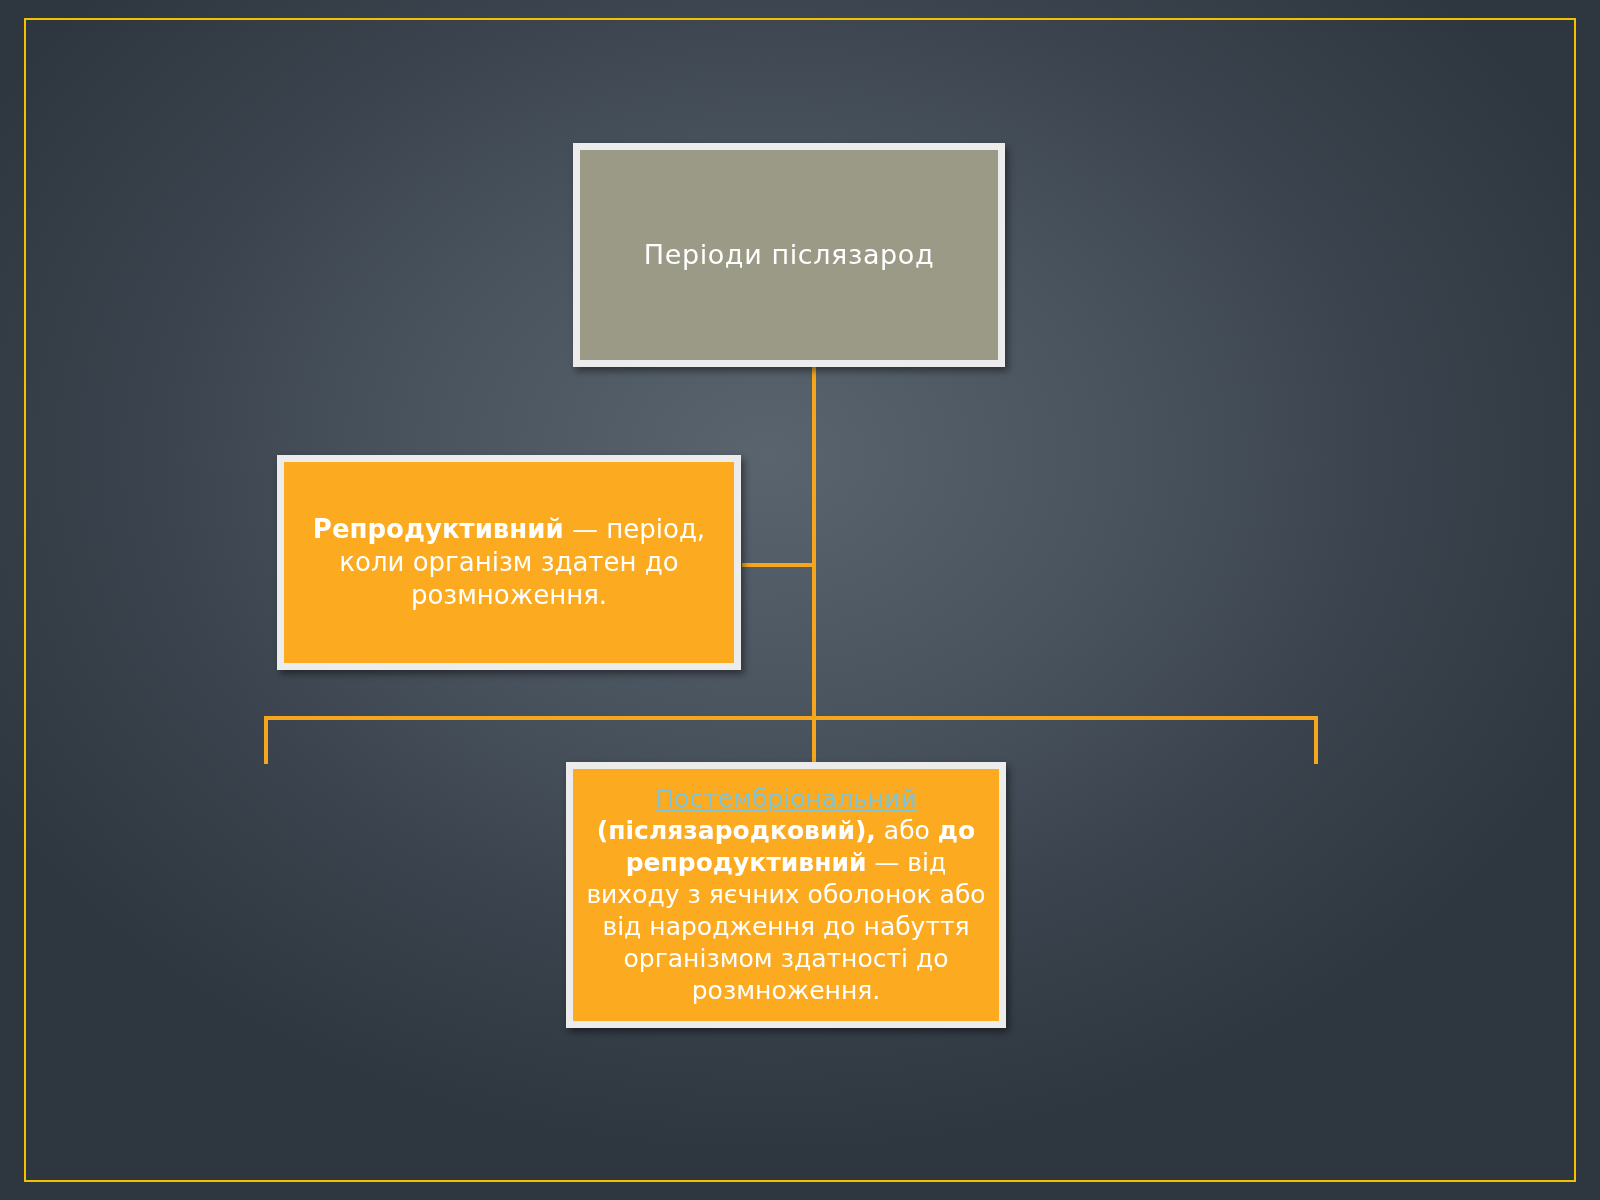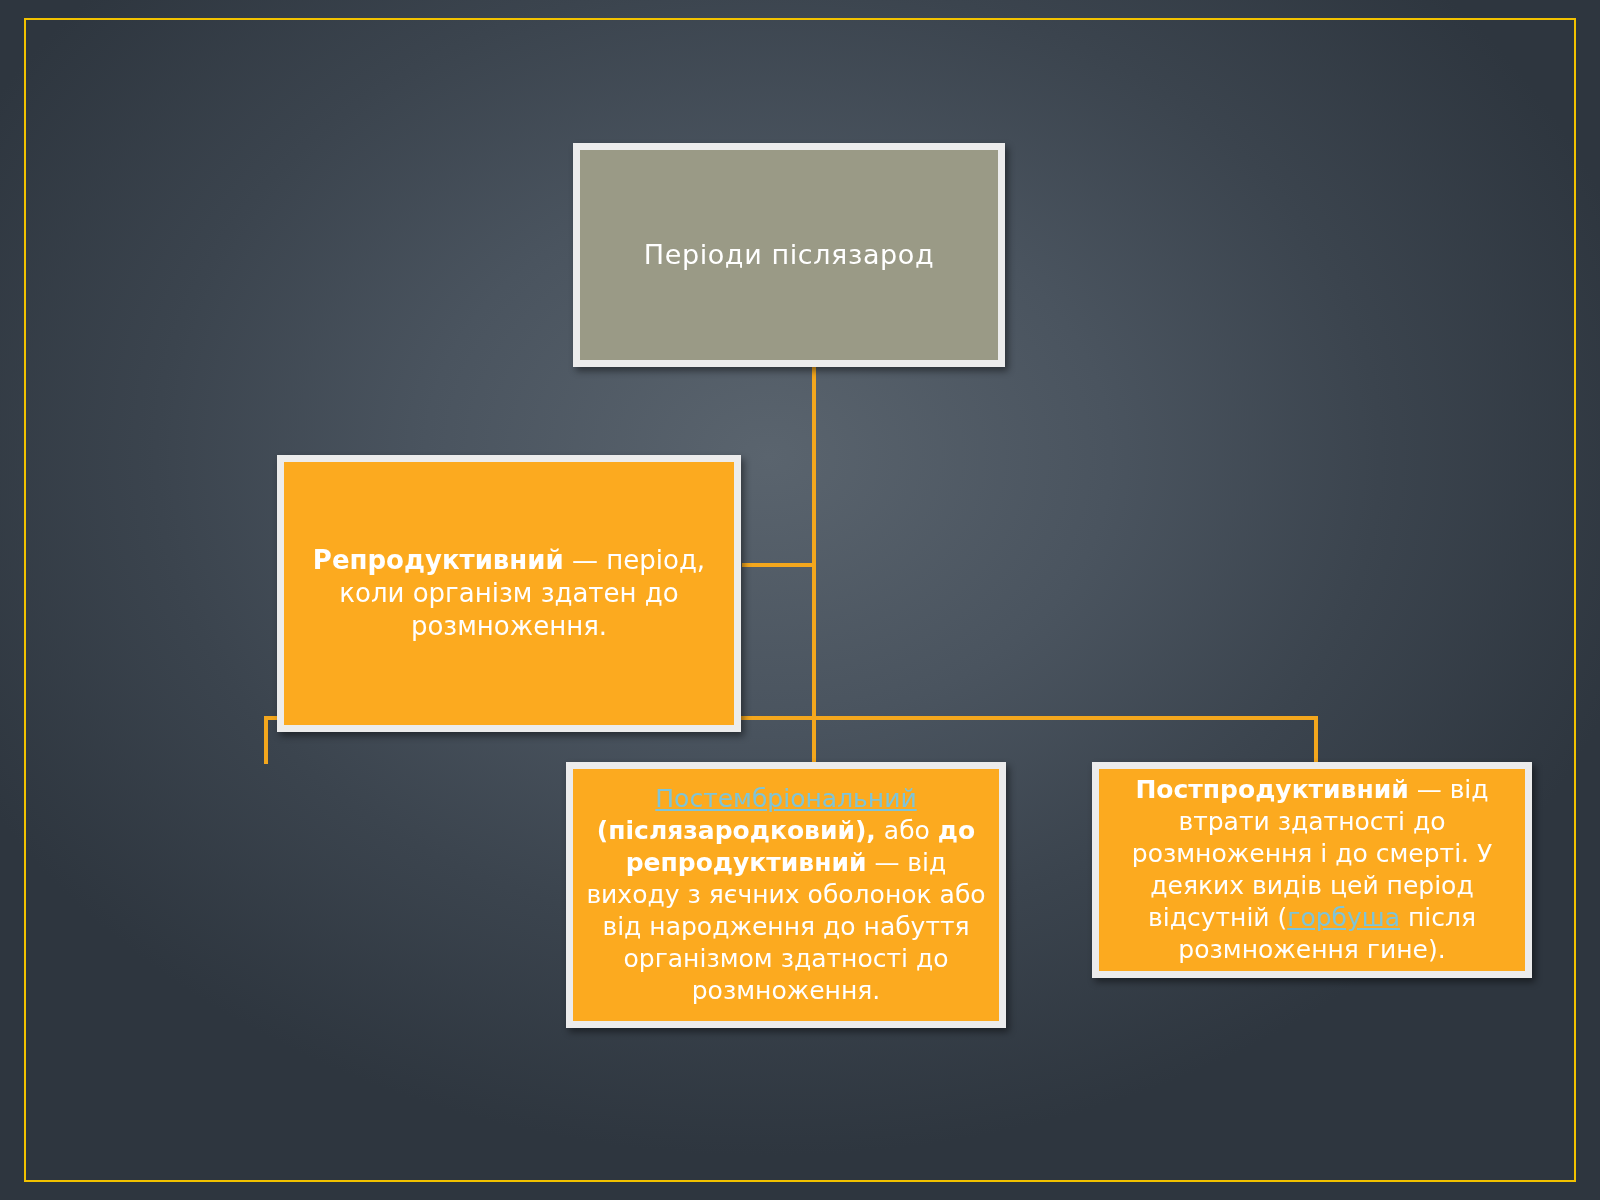--- a/index.html
+++ b/index.html
@@ -82,31 +82,26 @@
   <div class="conn" style="left:812px; top:364px; width:4px; height:398px;"></div>
   <div class="conn" style="left:742px; top:563px; width:74px; height:4px;"></div>
   <div class="conn" style="left:264px; top:716px; width:1054px; height:4px;"></div>
   <div class="conn" style="left:264px; top:716px; width:4px; height:48px;"></div>
   <div class="conn" style="left:1314px; top:716px; width:4px; height:48px;"></div>
 
   <div class="node node-root" style="left:573px; top:143px; width:432px; height:224px;">
     <div class="inner">Періоди післязарод</div>
   </div>
 
-  <div class="node node-orange node-repro" style="left:277px; top:455px; width:464px; height:277px;align-items:center;">
+  <div class="node node-orange node-repro" style="left:277px; top:455px; width:464px; height:215px;align-items:center;">
     <div class="inner">
       <b>Репродуктивний</b><span> — період, коли організм здатен до розмноження.</span>
     </div>
   </div>
 
 
   <div class="node node-orange" style="left:566px; top:762px; width:440px; height:266px;">
     <div class="inner">
       <a class="lnk" href="#">Постембріональний</a><b> (післязарод­ковий),</b><span> або </span><b>до репродуктивний</b><span> — від виходу з яєчних оболонок або від народження до набуття організмом здатності до розмноження.</span>
     </div>
   </div>
 
-  <div class="node node-orange" style="left:1092px; top:762px; width:440px; height:216px;">
-    <div class="inner">
-      <b>Постпродуктивний</b><span> — від втрати здатності до розмноження і до смерті. У деяких видів цей період відсутній (</span><a class="lnk" href="#">горбуша</a><span> після розмноження гине).</span>
-    </div>
-  </div>
 </div>
 
 </body></html>

